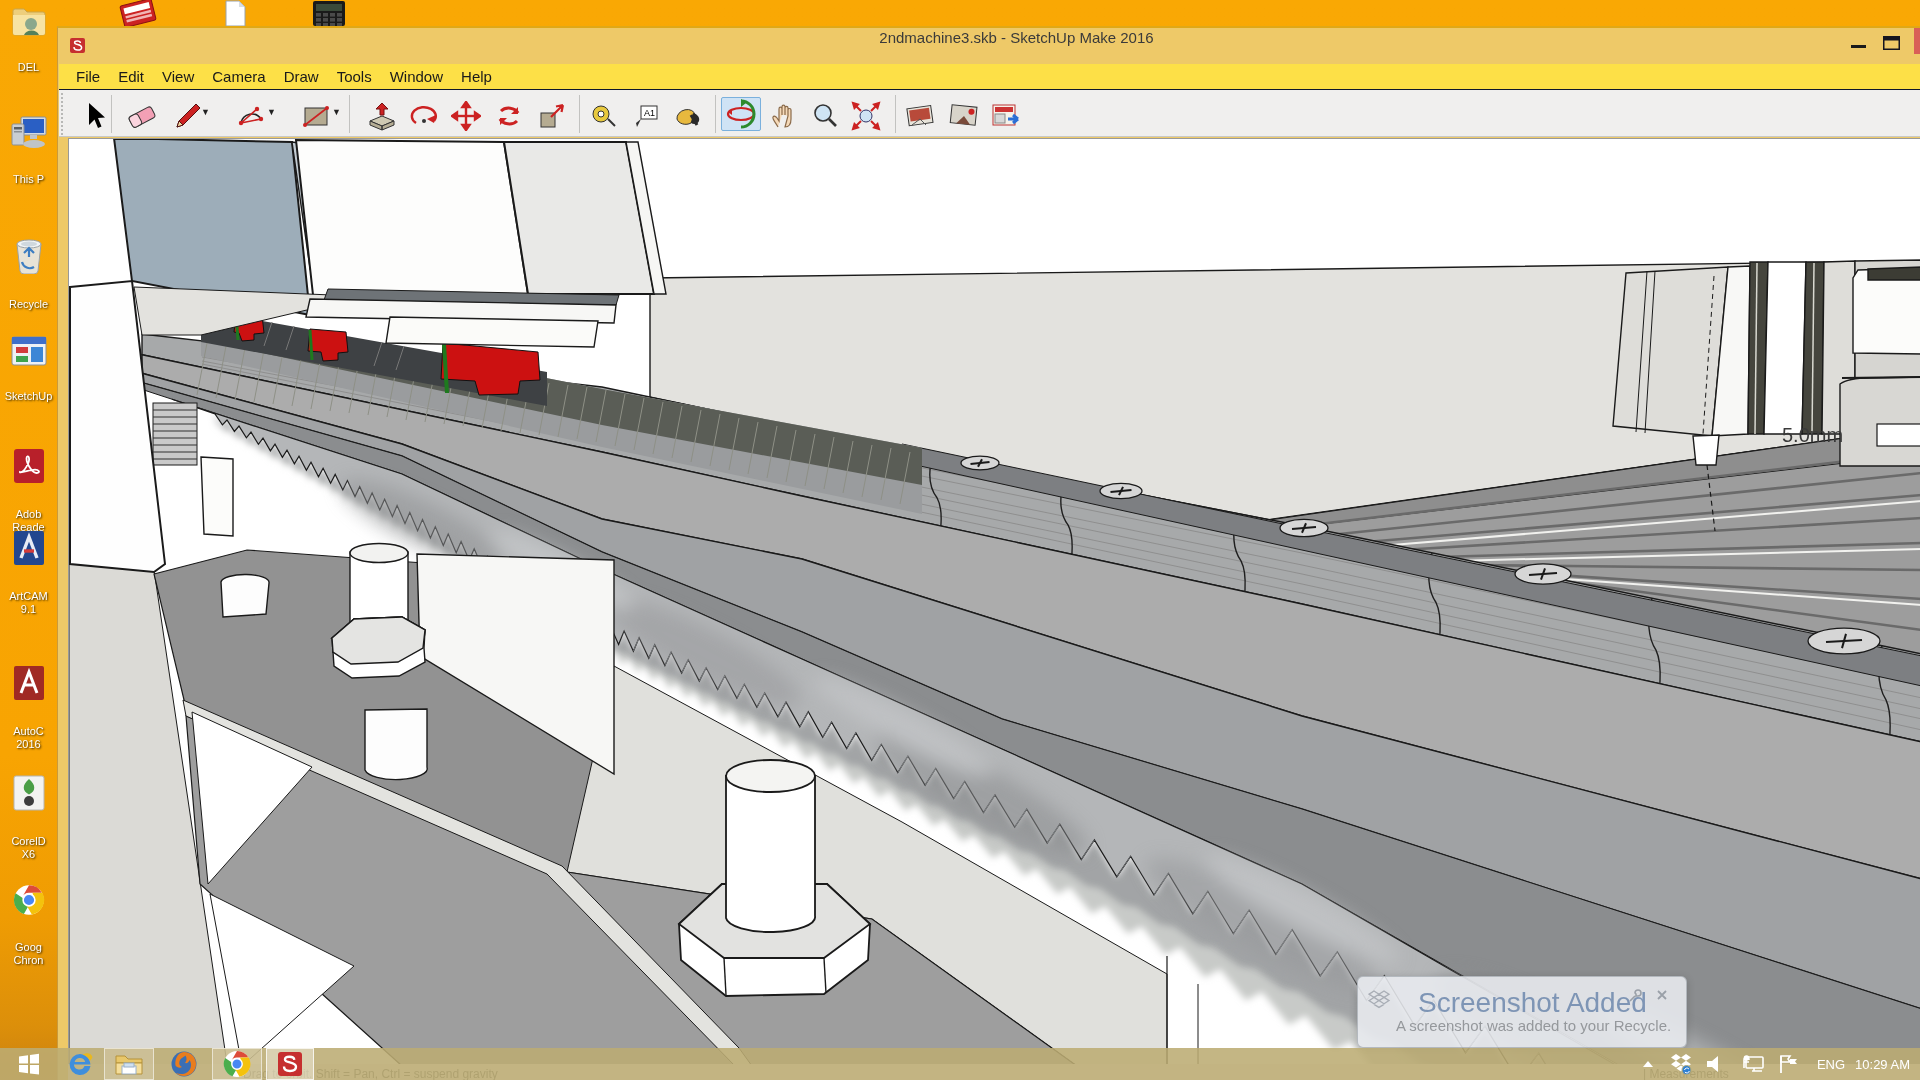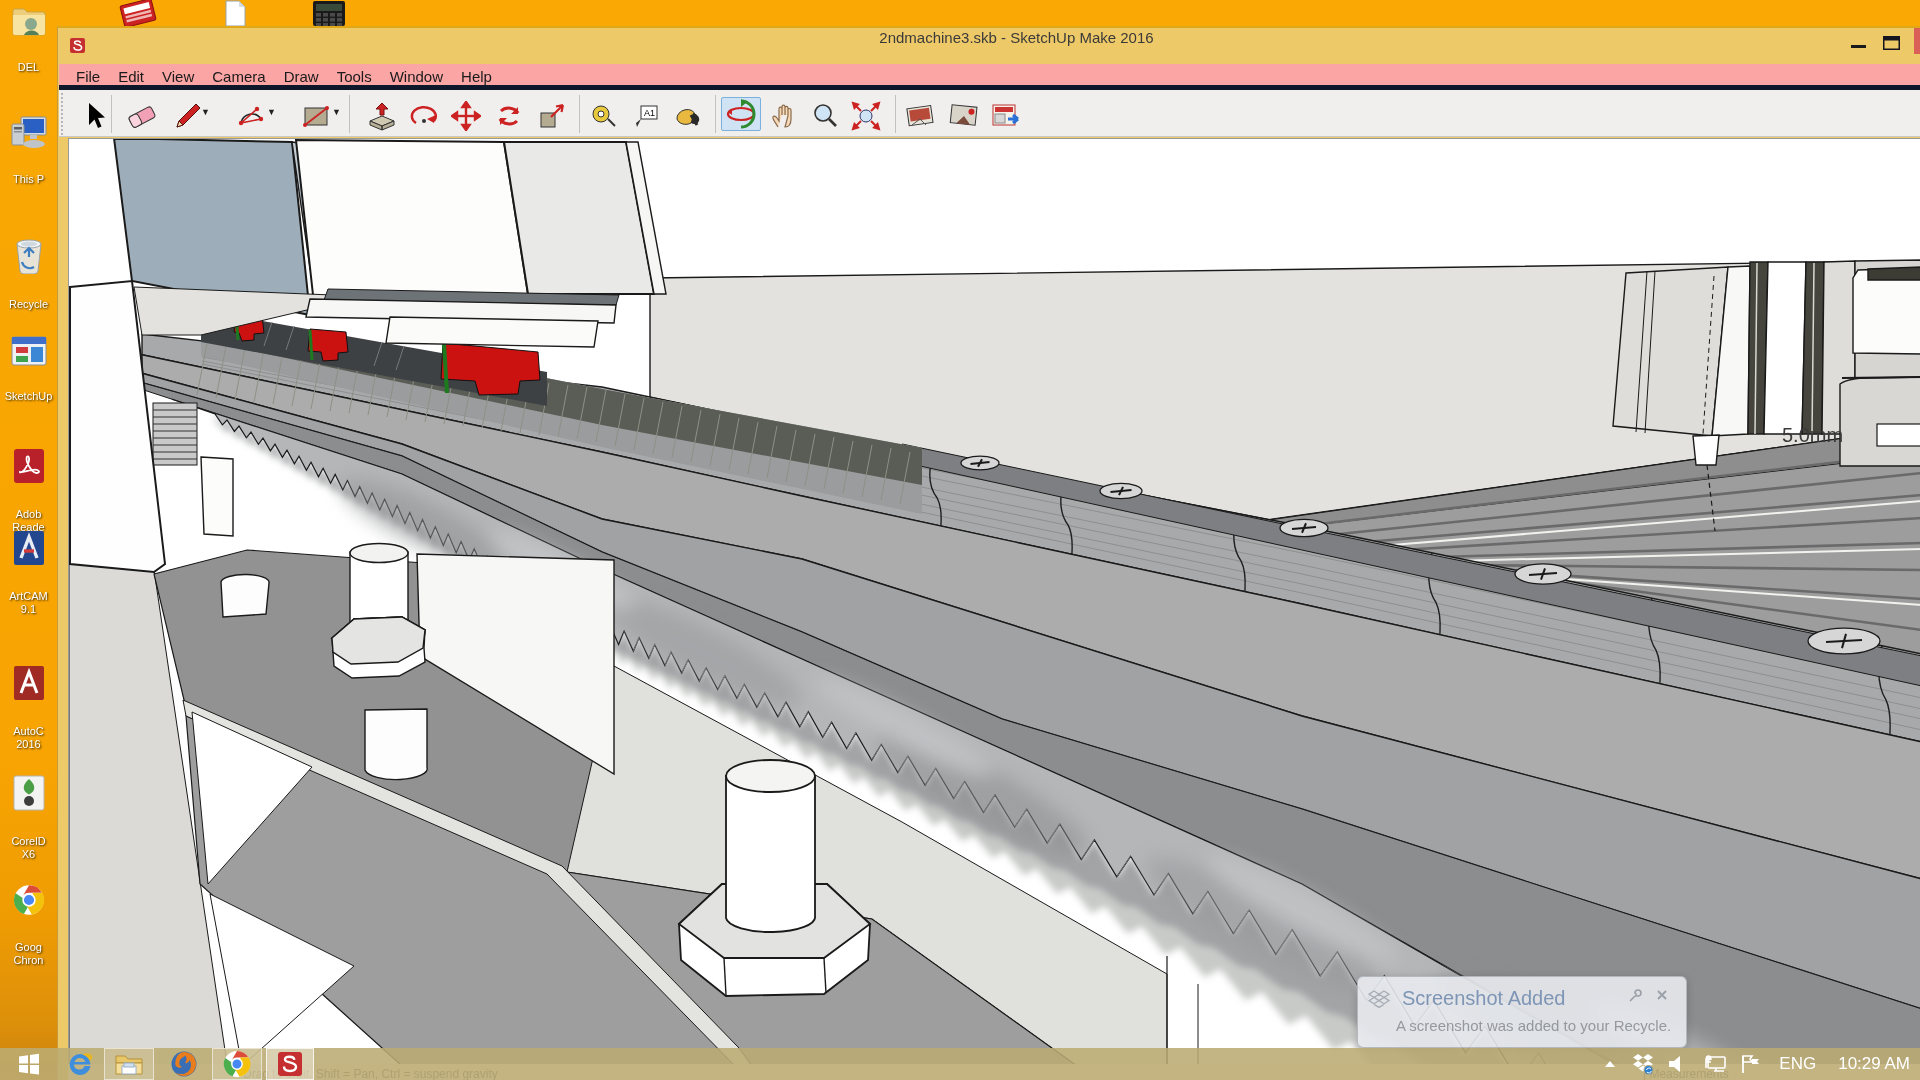--- a/index.html
+++ b/index.html
@@ -3,39 +3,39 @@
 *{margin:0;padding:0;box-sizing:border-box}
 html,body{width:1920px;height:1080px;overflow:hidden;font-family:"Liberation Sans",sans-serif;background:#f9a701}
 #desktop{position:absolute;left:0;top:0;width:1920px;height:1080px;background:linear-gradient(180deg,#f9a804 0%,#f8a402 70%,#ef9c03 85%,#dc8f0a 95%,#c98010 100%)}
 .dicon{position:absolute;left:0;width:57px;text-align:center;color:#fff}
 .dlab{font-size:11px;line-height:13px;margin-top:20px;text-shadow:1px 1px 2px rgba(0,0,0,0.8)}
 .topicon{position:absolute;top:0}
 #win{position:absolute;left:57px;top:26px;width:1863px;height:1054px;background:#eec968;border-left:1px solid #c89a3e;border-top:2px solid #e0a816}
 #titlebar{position:absolute;left:0;top:0;width:100%;height:36px;color:#444}
 #title{position:absolute;left:55px;right:0;top:1px;text-align:center;font-size:15px;color:#3a3a3a}
 #skblogo{position:absolute;left:12px;top:8px}
-#menubar{position:absolute;left:1px;top:36px;width:1862px;height:26px;background:#fca5a5;border-bottom:5px solid #0f172a}
+#menubar{position:absolute;left:1px;top:36px;width:1862px;height:26px;background:#fde047;border-bottom:1px solid #0f172a}
 .mi{display:inline-block;font-size:15px;color:#1a1a1a;padding:4px 9px 0 9px}
 #toolbar{position:absolute;left:1px;top:62px;width:1862px;height:47px;background:#f0efee;border-bottom:1px solid #c8c8c6}
 .tbi{position:absolute;top:7px;height:34px;display:flex;align-items:flex-end;justify-content:center}
 .tbi.sel{background:#cfe3f5;border:1px solid #7ab0dd;border-radius:2px}
 .tsep{position:absolute;top:5px;width:1px;height:38px;background:#c2c2c0}
 .tdd{position:absolute;top:17px;font-size:9px;color:#222}
 #vhandle{position:absolute;left:2px;top:3px;width:4px;height:42px;border-left:2px dotted #b8b8b6}
 #viewport{position:absolute;left:10px;top:110px;width:1853px;height:945px;background:#fff;border-top:1px solid #999;border-left:1px solid #999}
 #statusbar{position:absolute;left:10px;top:1036px;width:1853px;height:18px;background:#f0efee;font-size:12px;color:#555}
 #toast{position:absolute;left:1357px;top:976px;width:330px;height:72px;background:rgba(233,236,240,0.88);border:1px solid rgba(160,165,172,0.7);border-radius:6px;box-shadow:0 2px 8px rgba(0,0,0,0.18)}
-#toast .t1{position:absolute;left:44px;top:10px;font-size:20px;color:#7e95b5}
+#toast .t1{position:absolute;left:60px;top:10px;font-size:28px;color:#7e95b5}
 #toast .t2{position:absolute;left:38px;top:40px;font-size:15px;color:#95989c}
 #taskbar{position:absolute;left:0;top:1048px;width:1920px;height:32px;background:rgba(188,172,115,0.88)}
 .tbtn{position:absolute;top:0;height:32px;display:flex;align-items:center;justify-content:center}
 .tbtn.open{border:1px solid rgba(255,255,255,0.55);background:rgba(255,255,255,0.18)}
 .tbtn.active{border:1px solid rgba(255,255,255,0.75);background:rgba(255,255,255,0.38)}
 .tray{position:absolute;right:10px;top:0;height:32px;display:flex;align-items:center;color:#fff}
-.trtext{font-size:17px;color:#fff}
+.trtext{font-size:13px;color:#fff}
 </style></head><body>
 <div id="desktop">
 <div class="dicon" style="top:5px"><svg width="36" height="32" viewBox="0 0 36 32">
         <path d="M2,6 q0,-2 2,-2 h9 l3,3 h16 q2,0 2,2 v19 q0,2 -2,2 h-28 q-2,0 -2,-2 Z" fill="#edce7c" stroke="#caa54a"></path>
         <path d="M2,10 h32 v18 q0,2 -2,2 h-28 q-2,0 -2,-2 Z" fill="#f7e3a2"></path>
         <circle cx="20" cy="19" r="6" fill="#8aa88c"></circle>
         <path d="M13,30 a8,7 0 0 1 15,0 Z" fill="#55815a"></path>
       </svg><div class="dlab">DEL</div></div>
     <div class="dicon" style="top:115px"><svg width="38" height="34" viewBox="0 0 38 34">
         <rect x="11" y="2" width="25" height="18" rx="1.5" fill="#d5dade" stroke="#8a8f94"></rect>
@@ -589,14 +589,14 @@
           <path d="M13,17 h10 M15,14 v3 M5,14 v-8 a2.5,2.5 0 0 1 5,0 M5,8 h5"></path>
           <circle cx="7.5" cy="4" r="2" fill="#fff"></circle>
         </g>
       </svg>
  <svg width="24" height="20" viewBox="0 0 24 20" style="margin-left:12px">
         <path d="M4,2 v17" stroke="#fff" stroke-width="1.8"></path>
         <path d="M4,2 h9 l-2,3 2,3 h-9 Z" fill="none" stroke="#fff" stroke-width="1.6"></path>
         <path d="M13,5 h7 l-2,2.5 2,2.5 h-7 Z" fill="#fff"></path>
       </svg>
  <span class="trtext" style="margin-left:16px">ENG</span>
- <span class="trtext" style="margin-left:22px">10:29 AM</span>
+ <span class="trtext" style="margin-left:10px">10:29 AM</span>
 </div>
 </div>
 </body></html>

